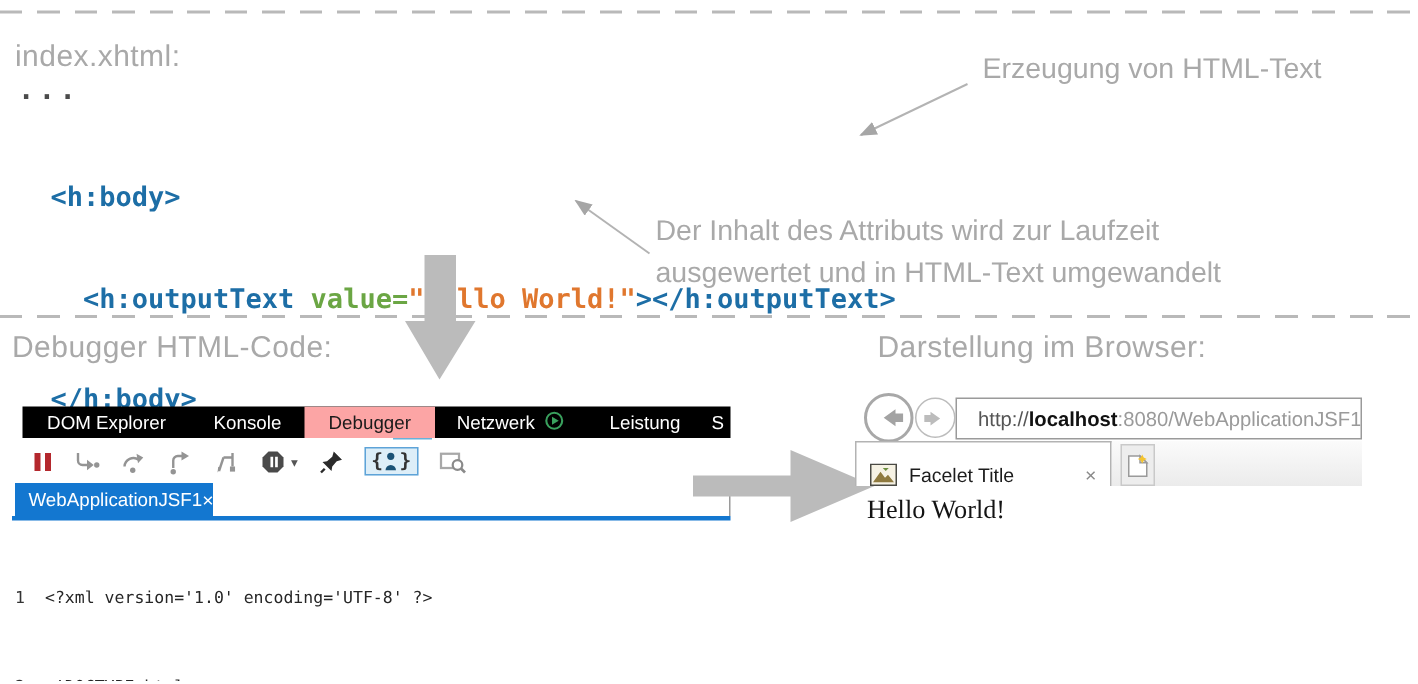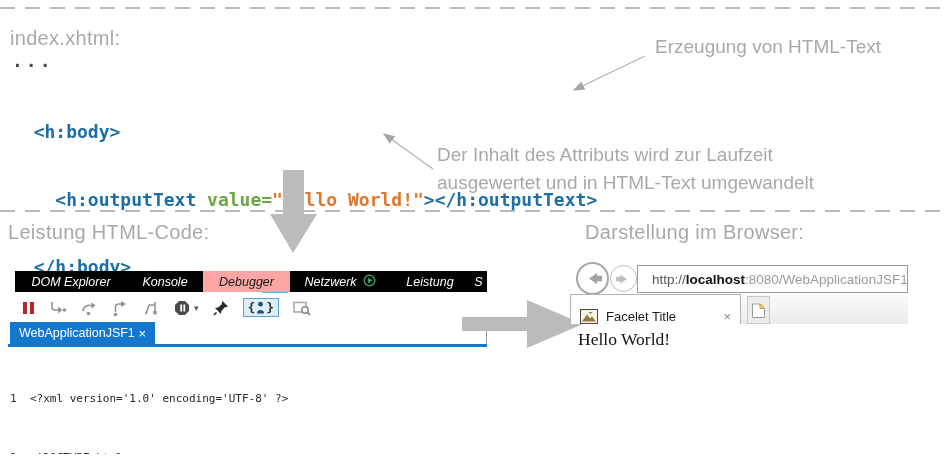--- a/index.html
+++ b/index.html
@@ -14,33 +14,33 @@
   .sec-label{position:absolute;font-size:20px;color:#a9a9a9;letter-spacing:.3px;white-space:nowrap;}
   .ann{position:absolute;font-size:19px;color:#a9a9a9;line-height:28px;white-space:nowrap;}
   
   .ellipsis{position:absolute;left:12px;top:50px;font:bold 18px "DejaVu Sans Mono",monospace;
             color:#4b4b4b;letter-spacing:3px;}
   .xhtml-code{position:absolute;left:12px;top:76px;font:bold 18px "DejaVu Sans Mono",monospace;
               line-height:22.5px;white-space:pre;}
   .c-blue{color:#1d6ea6;} .c-green{color:#6ba644;} .c-orange{color:#e0772e;} .c-plain{color:#262626;}
   
   .dt-tabbar{position:absolute;left:15px;top:271px;width:472px;height:21px;display:flex;
-             background:#000;overflow:hidden;font-style:italic;}
+             background:#000;overflow:hidden;}
   .dt-tab{color:#fff;font-size:12.5px;display:flex;align-items:center;justify-content:center;
           gap:6px;white-space:nowrap;cursor:default;}
   .dt-tab.active{background:#fca5a5;color:#1a1a1a;}
   .dt-active-underline{position:absolute;left:262px;top:292px;width:26px;height:3px;background:#68b1d9;}
   .dt-toolbar{position:absolute;left:8px;top:293px;width:479px;height:29px;display:flex;
               align-items:center;gap:13px;padding-left:12px;box-sizing:border-box;background:#fff;}
   .tool-btn{display:flex;align-items:center;gap:2px;}
   .pp-btn{display:flex;align-items:center;border:1px solid #5ea3d8;background:#ddeef8;
           padding:1px 4px;gap:1px;}
   .pp-btn .brace{font:bold 13px "DejaVu Sans Mono",monospace;color:#333;}
   .caret{font-size:9px;color:#555;}
-  .file-tab{position:absolute;left:10px;top:322px;width:145px;height:22px;background:#1377d0;
+  .file-tab{position:absolute;left:10px;top:322px;width:132px;height:22px;background:#1377d0;
             color:#fff;font-size:12.5px;display:flex;align-items:center;justify-content:space-between;
             padding:0 9px;box-sizing:border-box;}
   .file-tab .x{font-size:13px;color:#fff;}
   .tab-underline{position:absolute;left:8px;top:344px;width:479px;height:2.5px;background:#1377d0;}
   .vdiv{position:absolute;left:486px;top:322px;width:1px;height:22px;background:#9a9a9a;}
   .dt-code{position:absolute;left:10px;top:350px;width:477px;height:104px;overflow:hidden;
            font:11px "DejaVu Sans Mono",monospace;line-height:19.5px;white-space:pre;}
   .code-row{display:flex;}
   .ln{flex:none;width:20px;color:#333;}
   
@@ -81,21 +81,21 @@
   <div><span class="c-blue">&lt;/html&gt;</span></div>
 </div>
 <div class="ann" style="left:655px;top:33px">
   <div>Erzeugung von HTML-Text</div>
 </div>
 <div class="ann" style="left:437px;top:141px">
   <div>Der Inhalt des Attributs wird zur Laufzeit</div>
   <div>ausgewertet und in HTML-Text umgewandelt</div>
 </div>
 
-<div class="sec-label" style="left:8px;top:221px">Leistung HTML-Code:</div>
+<div class="sec-label" style="left:8px;top:221px">Debugger HTML-Code:</div>
 <div class="sec-label" style="left:585px;top:221px">Darstellung im Browser:</div>
 
 <div class="dt-tabbar">
   <div class="dt-tab" style="width:112px">DOM Explorer</div>
   <div class="dt-tab" style="width:76px">Konsole</div>
   <div class="dt-tab active" style="width:87px">Debugger</div>
   <div class="dt-tab" style="width:100px">
     <span>Netzwerk</span>
     <span><svg width="13" height="13">
       <circle cx="6.5" cy="6.5" r="5.3" fill="none" stroke="#39a05d" stroke-width="1.4"></circle>

